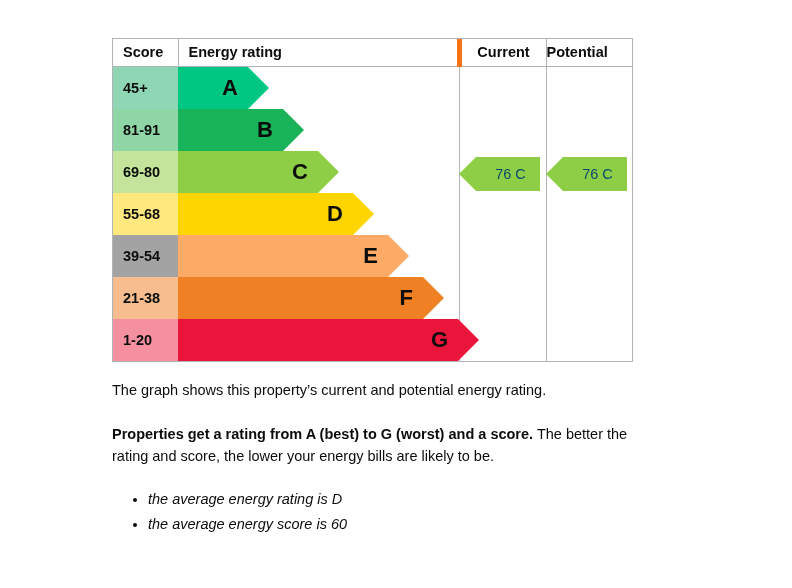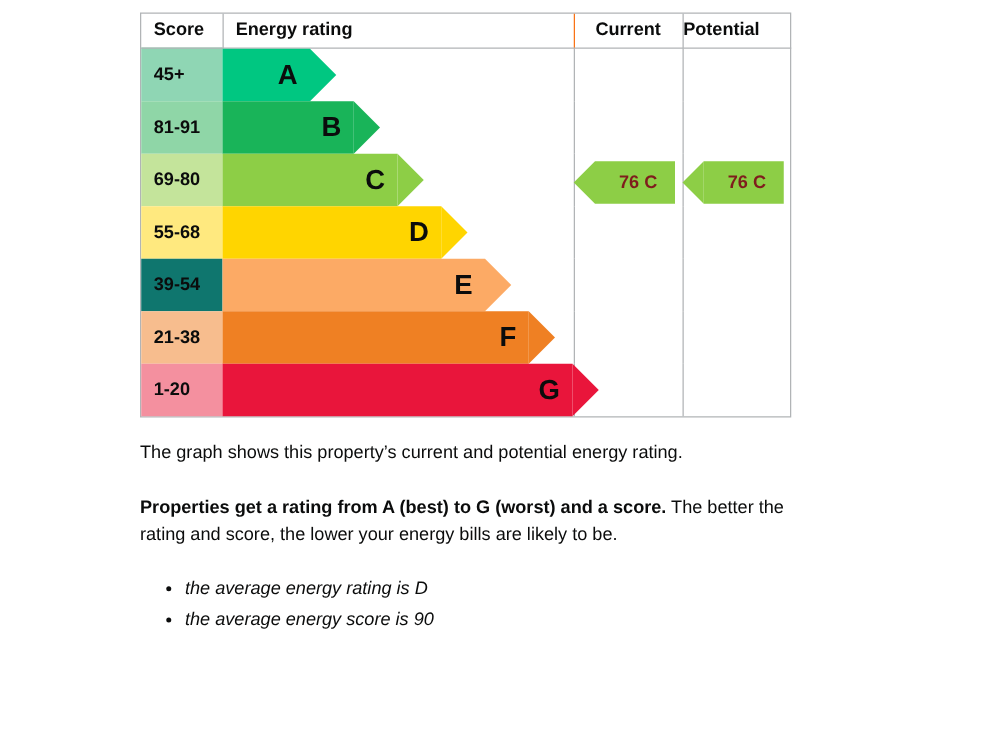--- a/index.html
+++ b/index.html
@@ -3,21 +3,21 @@
 <meta charset="utf-8">
 <style>
   * { box-sizing: border-box; }
   html, body {
     margin: 0; padding: 0;
     width: 792px; height: 588px;
     background: #ffffff;
     font-family: "Liberation Sans", sans-serif;
     color: #0b0c0c;
   }
-  .page { position: relative; width: 792px; height: 428px; }
+  .page { position: relative; width: 792px; height: 428px; margin-top: 28px; }
 
   
   .epc {
     position: absolute;
     left: 112px;
     top: 10px;
     width: 521px;
     border: 1px solid #b1b4b6;
     border-collapse: collapse;
   }
@@ -32,21 +32,21 @@
     text-align: left;
     vertical-align: middle;
     color: #0b0c0c;
   }
   .col-score  { width: 65px; }
   .col-rating { width: 281px; }
   .col-cur    { width: 87px; }
   .col-pot    { width: 87px; }
 
   .hdr-score  { padding-left: 10px !important; border-right: 1px solid #b1b4b6; }
-  .hdr-rating { padding-left: 10px !important; border-right: 1px solid #f97316; }
+  .hdr-rating { padding-left: 10px !important; border-right: 5px solid #f97316; }
   .hdr-cur    { text-align: center !important; border-right: 1px solid #b1b4b6; }
   .hdr-pot    { text-align: center; }
 
   .band-row td { height: 42px; vertical-align: middle; }
 
   .score-cell {
     font-size: 14.5px;
     font-weight: bold;
     padding-left: 10px !important;
     color: #0b0c0c;
@@ -85,22 +85,22 @@
     top: 50%;
     transform: translateY(-50%);
     left: 16px;
     height: 34px;
     width: 64px;
     background: #8dce46;
     display: flex;
     align-items: center;
     justify-content: center;
     font-size: 14.5px;
-    font-weight: bold;
-    color: #7f1d1d;
+    font-weight: normal;
+    color: #0c4a6e;
     padding-left: 6px;
   }
   .arrow::before {
     content: "";
     position: absolute;
     left: -17px; top: 0;
     width: 0; height: 0;
     border-top: 17px solid transparent;
     border-bottom: 17px solid transparent;
     border-right: 17px solid #8dce46;
@@ -170,21 +170,21 @@
       </tr>
 
       <tr class="band-row">
         <td class="score-cell" style="background:#ffe97f">55-68</td>
         <td class="rating-cell">
           <div class="bar" style="--c:#ffd500; width:175px;">D</div>
         </td>
       </tr>
 
       <tr class="band-row">
-        <td class="score-cell" style="background:#0f766e">39-54</td>
+        <td class="score-cell" style="background:#a3a3a3">39-54</td>
         <td class="rating-cell">
           <div class="bar" style="--c:#fcaa65; width:210px;">E</div>
         </td>
       </tr>
 
       <tr class="band-row">
         <td class="score-cell" style="background:#f7bd8e">21-38</td>
         <td class="rating-cell">
           <div class="bar" style="--c:#ef8023; width:245px;">F</div>
         </td>
@@ -200,17 +200,17 @@
       </table>
   </div>
 
   <div class="copy">
     <p>The graph shows this property’s current and potential energy rating.</p>
     <p>
       <strong>Properties get a rating from A (best) to G (worst) and a score.</strong><span> The better the rating and score, the lower your energy bills are likely to be.</span>
     </p>
     <ul>
       <li>the average energy rating is D</li>
-      <li>the average energy score is 90</li>
+      <li>the average energy score is 60</li>
     </ul>
   </div>
 
 </div>
 
 </body></html>

